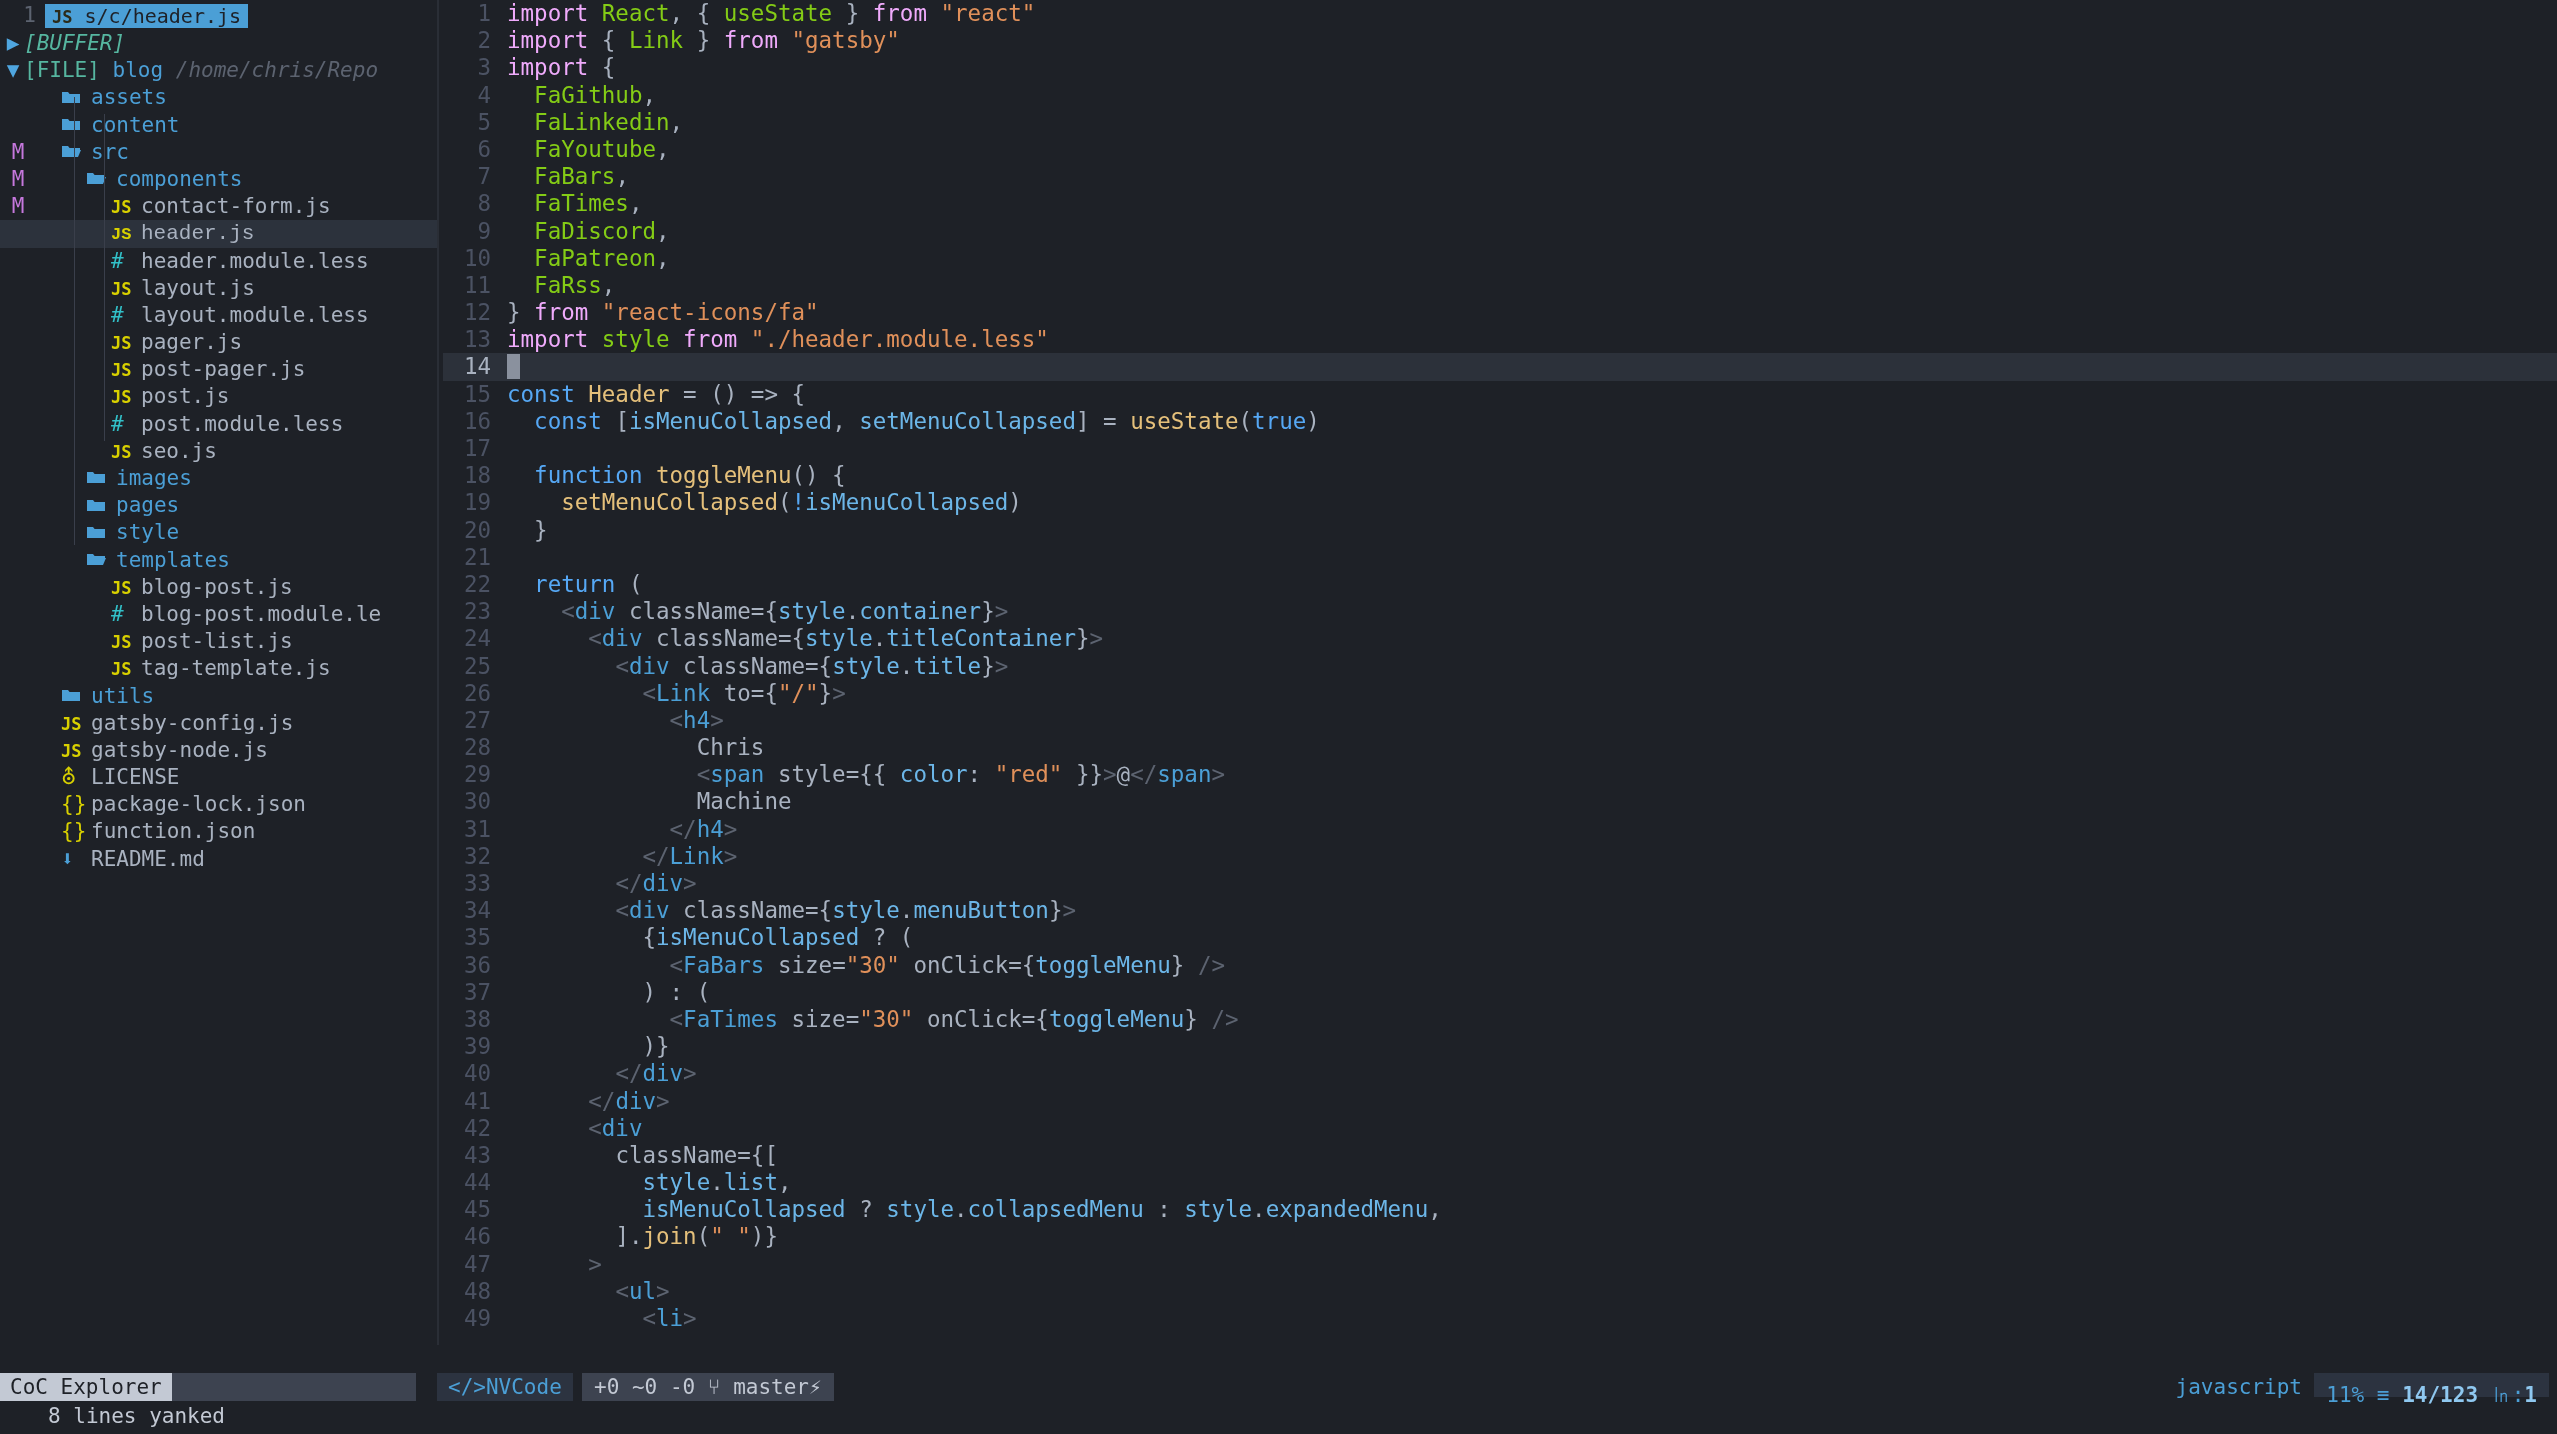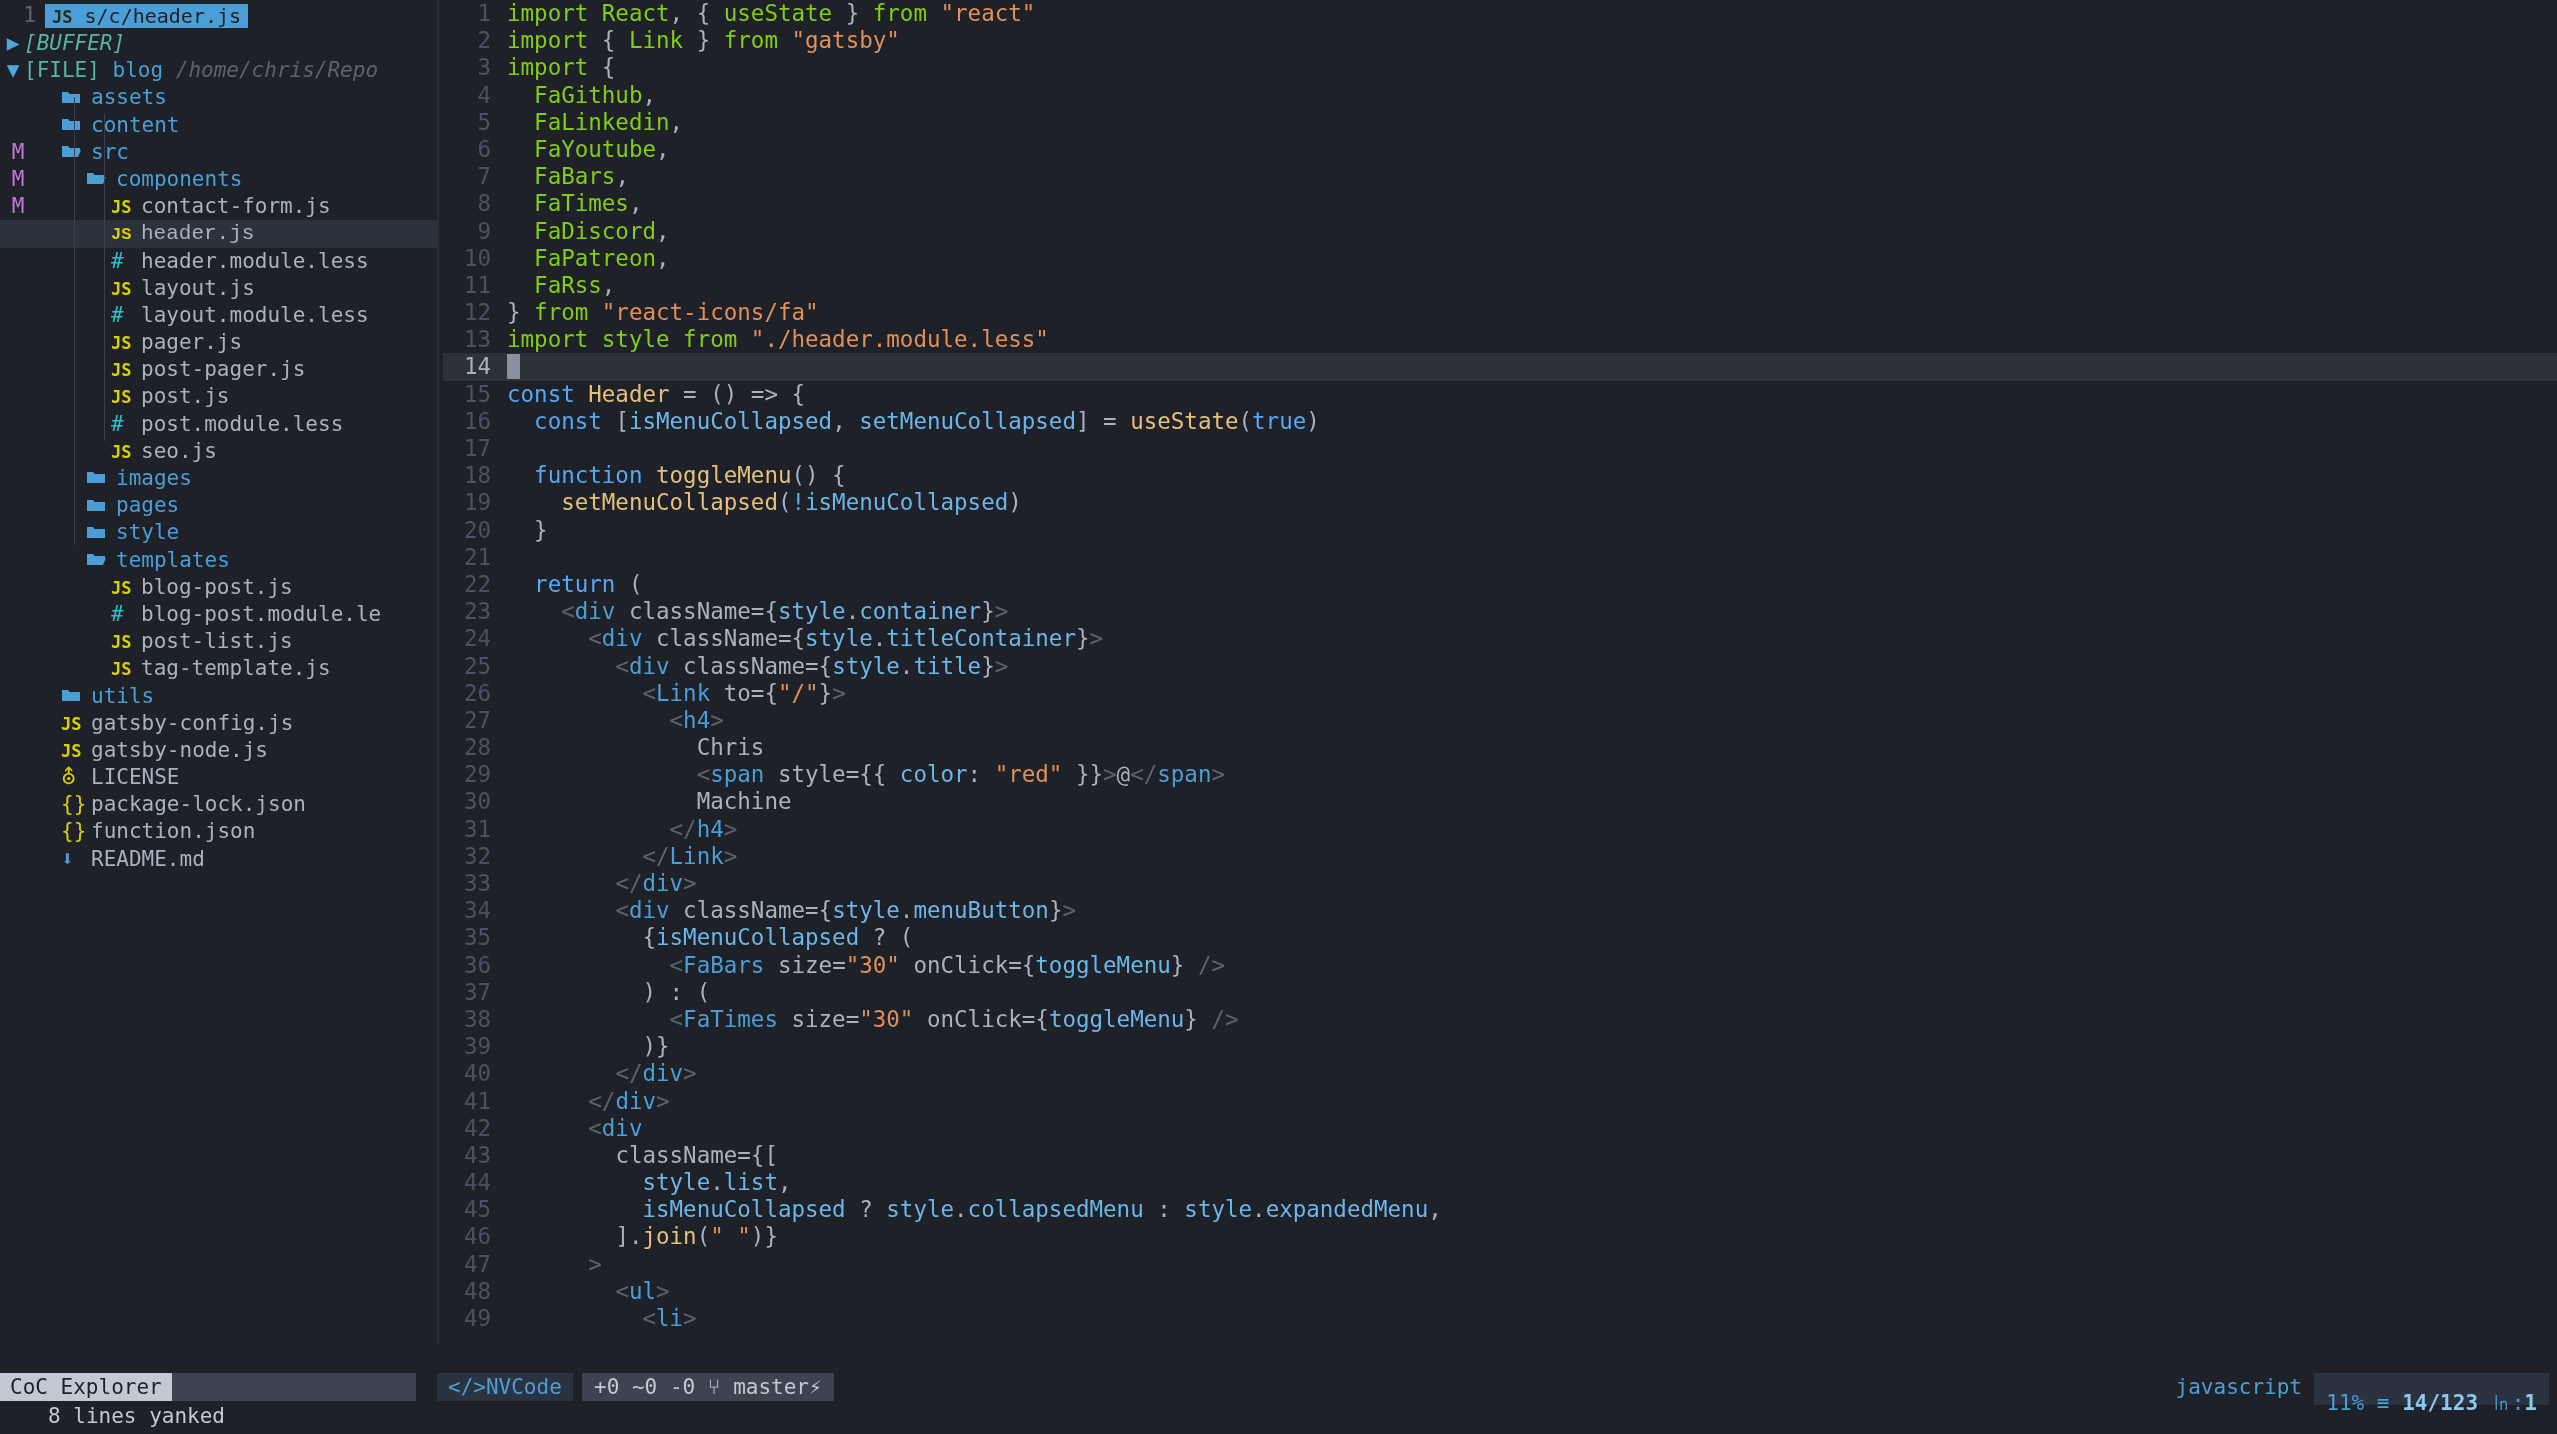--- a/index.html
+++ b/index.html
@@ -63,21 +63,21 @@
     display:inline-block; width:64px; text-align:right; color:#4b5263;
     padding-right:16px; font-size:22.5px; user-select:none;
   }
   .cursorline .lnum { color:#a9b2c0; }
   .cursor-block {
     display:inline-block; width:13px; height:25px; background:#8a919e;
     vertical-align:-5px;
   }
 
   
-  .k-import { color:#84cc16; }
+  .k-import { color:#f0abfc; }
   .k-kw     { color:#56a8f5; }
   .k-ident  { color:#84cc16; }
   .k-str    { color:#e0905a; }
   .k-fn     { color:#e5c07b; }
   .k-var    { color:#6cb6e8; }
   .k-punct  { color:#a9b2c0; }
   .k-tag    { color:#5c6370; }
   .k-tagname{ color:#4b9fd6; }
   .k-attr   { color:#a9b2c0; }
   .k-plain  { color:#a9b2c0; }
@@ -100,21 +100,21 @@
   }
   .sl-git {
     position:absolute; left:582px; top:0; height:28px; background:#3d4350; color:#c3c9d4;
     padding:0 12px;
   }
   .sl-ft {
     position:absolute; right:245px; top:0; height:28px; color:#4b9fd6; padding:0 10px;
   }
   .sl-pos {
     position:absolute; right:8px; top:0; height:24px; background:#2c3340; color:#4b9fd6;
-    padding:16px 12px;
+    padding:8px 12px;
   }
   .sl-pos b { color:#8fc8f0; }
 
   .cmdline {
     position:absolute; left:4px; bottom:4px; height:28px; line-height:28px;
     font-size:21px; color:#c3c9d4;margin-left:44px;
   }
 </style>
 </head>
 <body>

